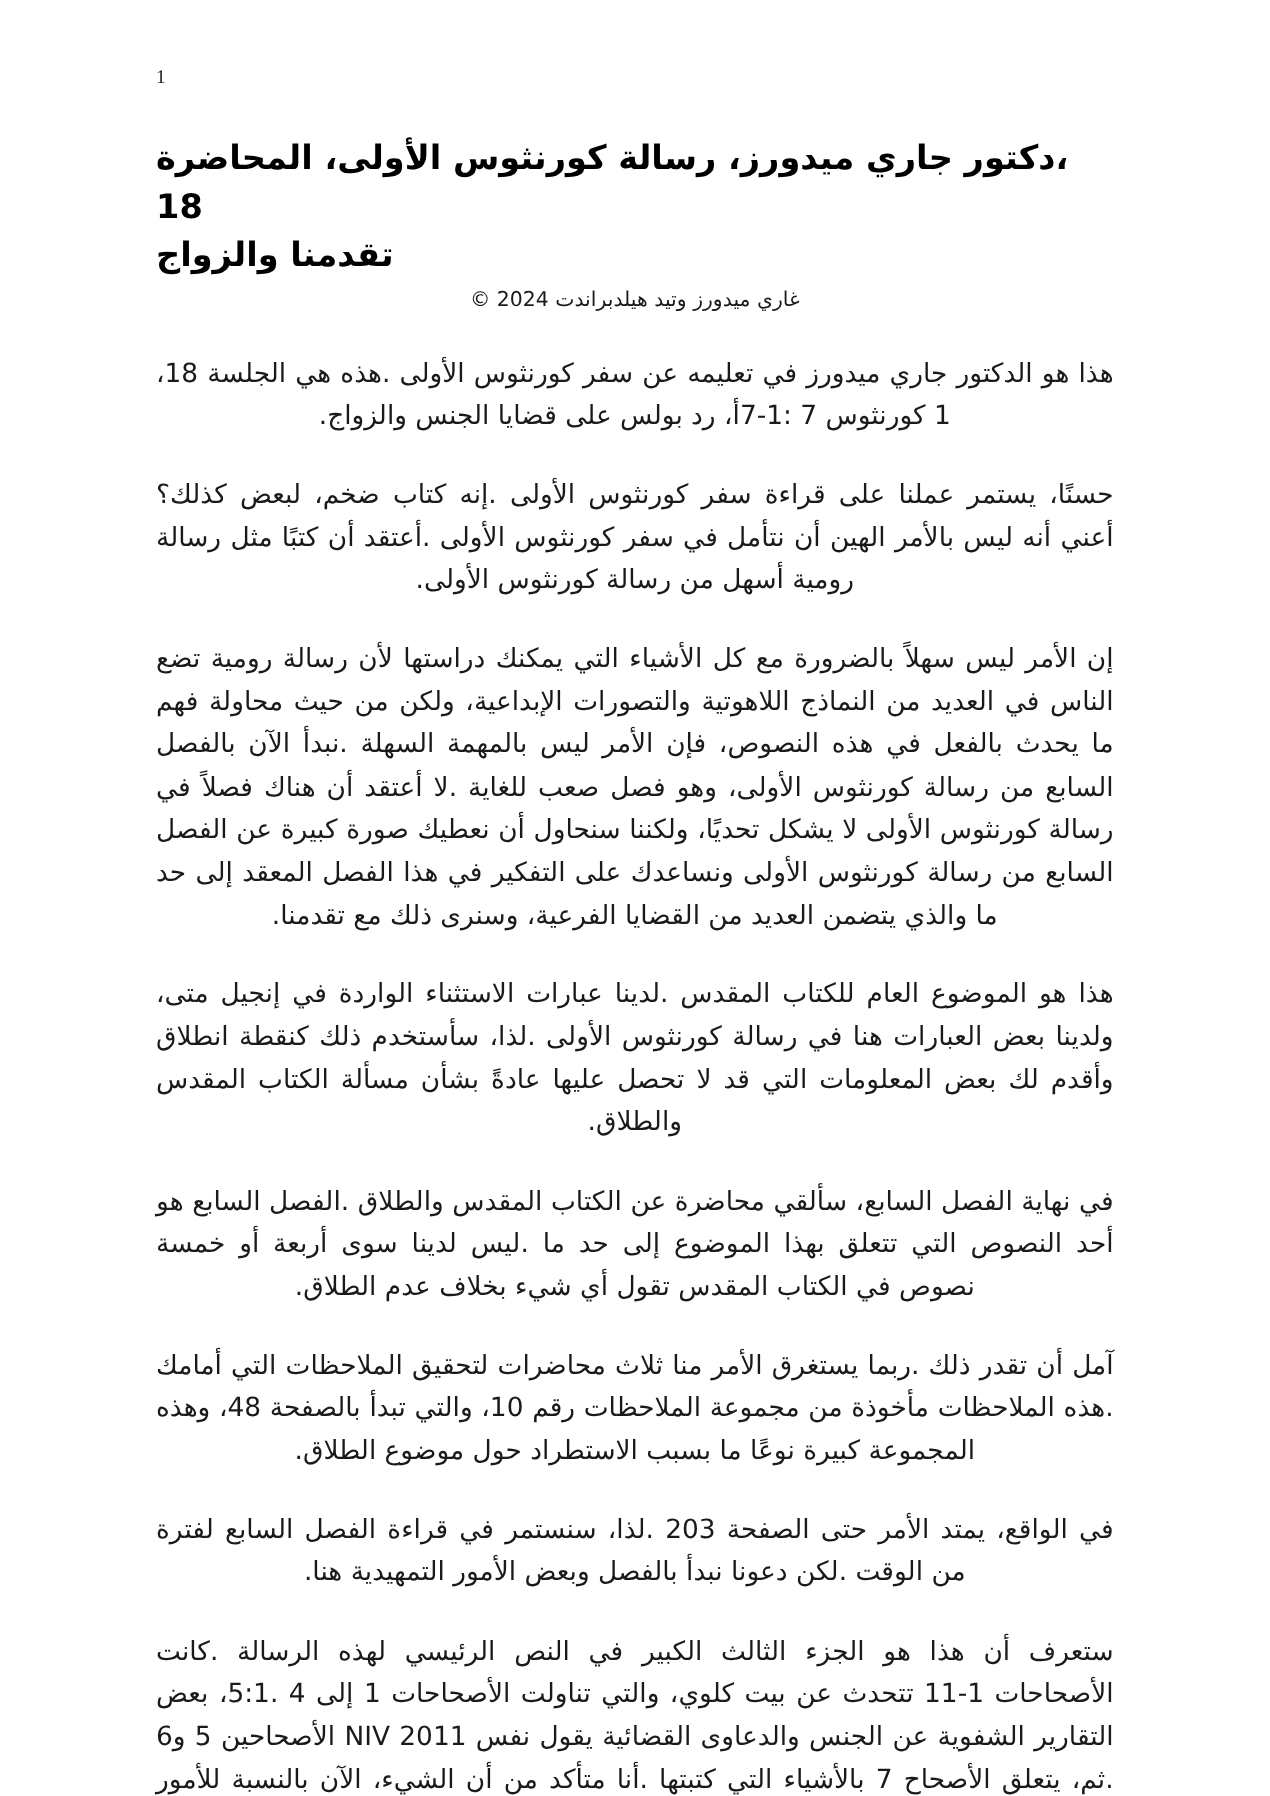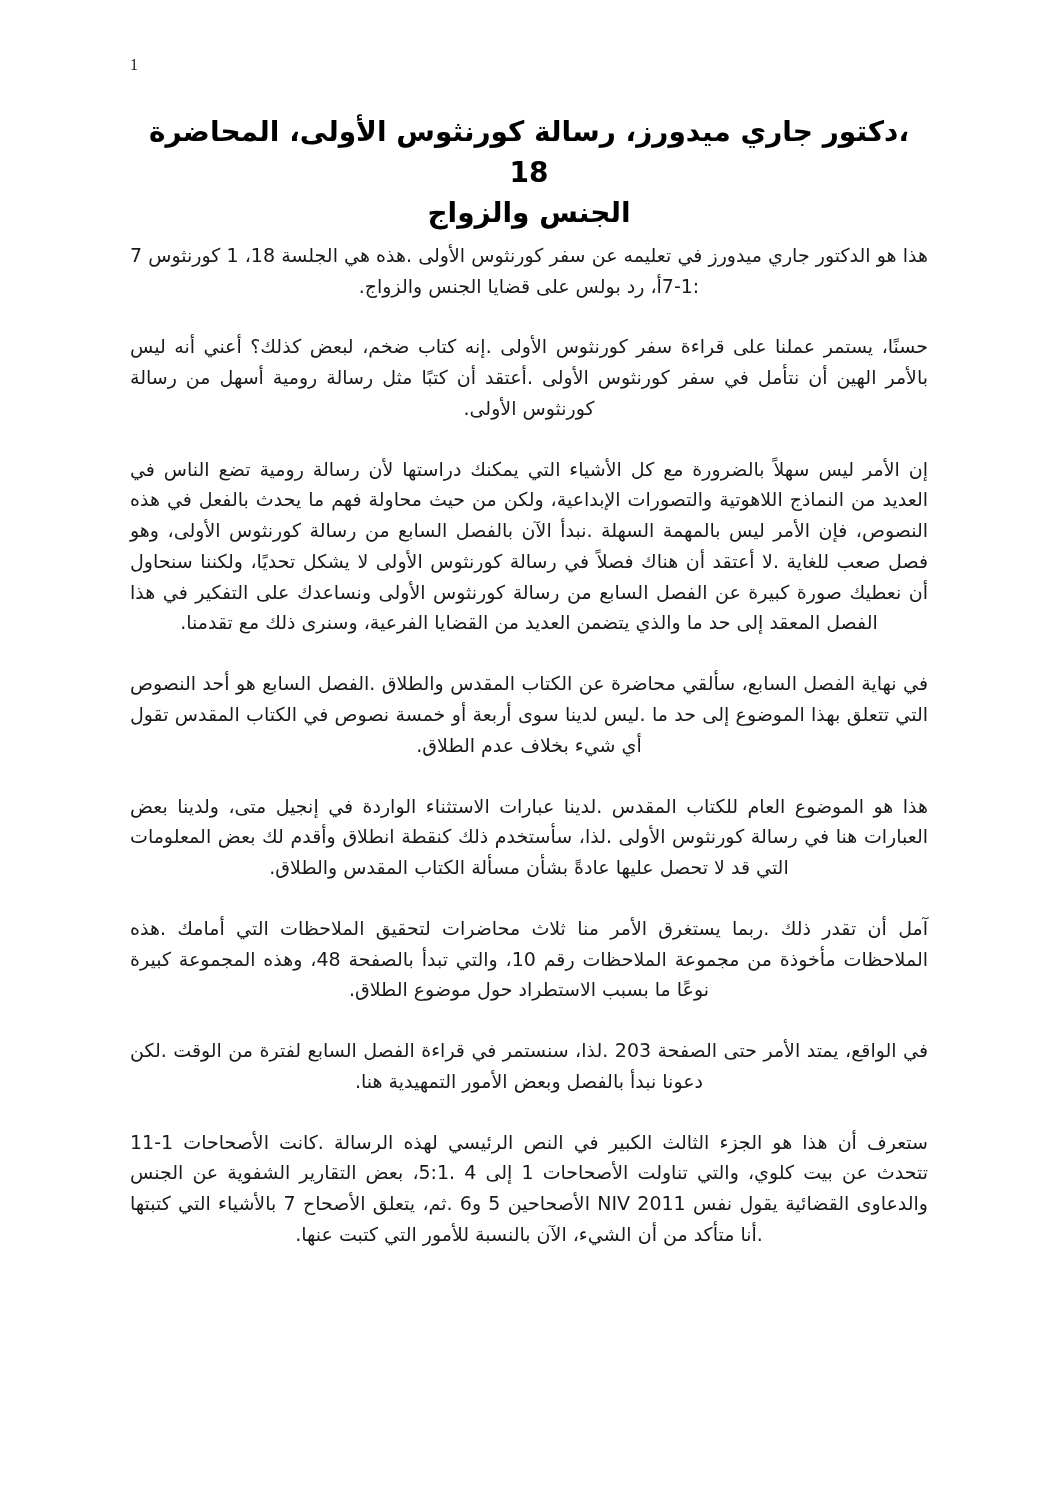--- a/index.html
+++ b/index.html
@@ -20,61 +20,62 @@
   }
   .page-number {
     font-family: "Liberation Serif", "DejaVu Serif", serif;
     font-size: 16px;
     color: #1a1a1a;
     text-align: left;
     margin-bottom: 38px;
   }
   .title-block {
     direction: rtl;
-    text-align: center;
+    text-align: left;
     font-weight: bold;
     font-size: 28px;
     line-height: 1.45;
     color: #000000;
     margin-bottom: 6px;
   }
   .copyright-line {
     direction: rtl;
     text-align: center;
     font-size: 17px;
     color: #1a1a1a;
     margin-bottom: 34px;
   }
   .body-text p {
     direction: rtl;
     text-align: justify;
     text-align-last: center;
-    font-size: 19px;
+    font-size: 22px;
     line-height: 1.62;
     margin: 0 0 30px 0;
     color: #1a1a1a;
   }
 </style>
 </head>
 <body>
 
 <div class="page">
 
   <div class="page-number">1</div>
 
   <div class="title-block">
     <div>،دكتور جاري ميدورز، رسالة كورنثوس الأولى، المحاضرة 18</div>
-    <div>الجنس والزواج</div>
+    <div>تقدمنا والزواج</div>
   </div>
 
+  <div class="copyright-line">غاري ميدورز وتيد هيلدبراندت 2024 ©</div>
 
   <div class="body-text">
     <p>هذا هو الدكتور جاري ميدورز في تعليمه عن سفر كورنثوس الأولى .هذه هي الجلسة 18، 1 كورنثوس 7 :1-7أ، رد بولس على قضايا الجنس والزواج.</p>
     <p>حسنًا، يستمر عملنا على قراءة سفر كورنثوس الأولى .إنه كتاب ضخم، لبعض كذلك؟ أعني أنه ليس بالأمر الهين أن نتأمل في سفر كورنثوس الأولى .أعتقد أن كتبًا مثل رسالة رومية أسهل من رسالة كورنثوس الأولى.</p>
     <p>إن الأمر ليس سهلاً بالضرورة مع كل الأشياء التي يمكنك دراستها لأن رسالة رومية تضع الناس في العديد من النماذج اللاهوتية والتصورات الإبداعية، ولكن من حيث محاولة فهم ما يحدث بالفعل في هذه النصوص، فإن الأمر ليس بالمهمة السهلة .نبدأ الآن بالفصل السابع من رسالة كورنثوس الأولى، وهو فصل صعب للغاية .لا أعتقد أن هناك فصلاً في رسالة كورنثوس الأولى لا يشكل تحديًا، ولكننا سنحاول أن نعطيك صورة كبيرة عن الفصل السابع من رسالة كورنثوس الأولى ونساعدك على التفكير في هذا الفصل المعقد إلى حد ما والذي يتضمن العديد من القضايا الفرعية، وسنرى ذلك مع تقدمنا.</p>
+    <p>هذا هو الموضوع العام للكتاب المقدس .لدينا عبارات الاستثناء الواردة في إنجيل متى، ولدينا بعض العبارات هنا في رسالة كورنثوس الأولى .لذا، سأستخدم ذلك كنقطة انطلاق وأقدم لك بعض المعلومات التي قد لا تحصل عليها عادةً بشأن مسألة الكتاب المقدس والطلاق.</p>
     <p>في نهاية الفصل السابع، سألقي محاضرة عن الكتاب المقدس والطلاق .الفصل السابع هو أحد النصوص التي تتعلق بهذا الموضوع إلى حد ما .ليس لدينا سوى أربعة أو خمسة نصوص في الكتاب المقدس تقول أي شيء بخلاف عدم الطلاق.</p>
-    <p>هذا هو الموضوع العام للكتاب المقدس .لدينا عبارات الاستثناء الواردة في إنجيل متى، ولدينا بعض العبارات هنا في رسالة كورنثوس الأولى .لذا، سأستخدم ذلك كنقطة انطلاق وأقدم لك بعض المعلومات التي قد لا تحصل عليها عادةً بشأن مسألة الكتاب المقدس والطلاق.</p>
     <p>آمل أن تقدر ذلك .ربما يستغرق الأمر منا ثلاث محاضرات لتحقيق الملاحظات التي أمامك .هذه الملاحظات مأخوذة من مجموعة الملاحظات رقم 10، والتي تبدأ بالصفحة 48، وهذه المجموعة كبيرة نوعًا ما بسبب الاستطراد حول موضوع الطلاق.</p>
     <p>في الواقع، يمتد الأمر حتى الصفحة 203 .لذا، سنستمر في قراءة الفصل السابع لفترة من الوقت .لكن دعونا نبدأ بالفصل وبعض الأمور التمهيدية هنا.</p>
     <p>ستعرف أن هذا هو الجزء الثالث الكبير في النص الرئيسي لهذه الرسالة .كانت الأصحاحات 1-11 تتحدث عن بيت كلوي، والتي تناولت الأصحاحات 1 إلى 4 .5:1، بعض التقارير الشفوية عن الجنس والدعاوى القضائية يقول نفس NIV 2011 الأصحاحين 5 و6 .ثم، يتعلق الأصحاح 7 بالأشياء التي كتبتها .أنا متأكد من أن الشيء، الآن بالنسبة للأمور التي كتبت عنها.</p>
   </div>
 
 </div>
 
 </body></html>

